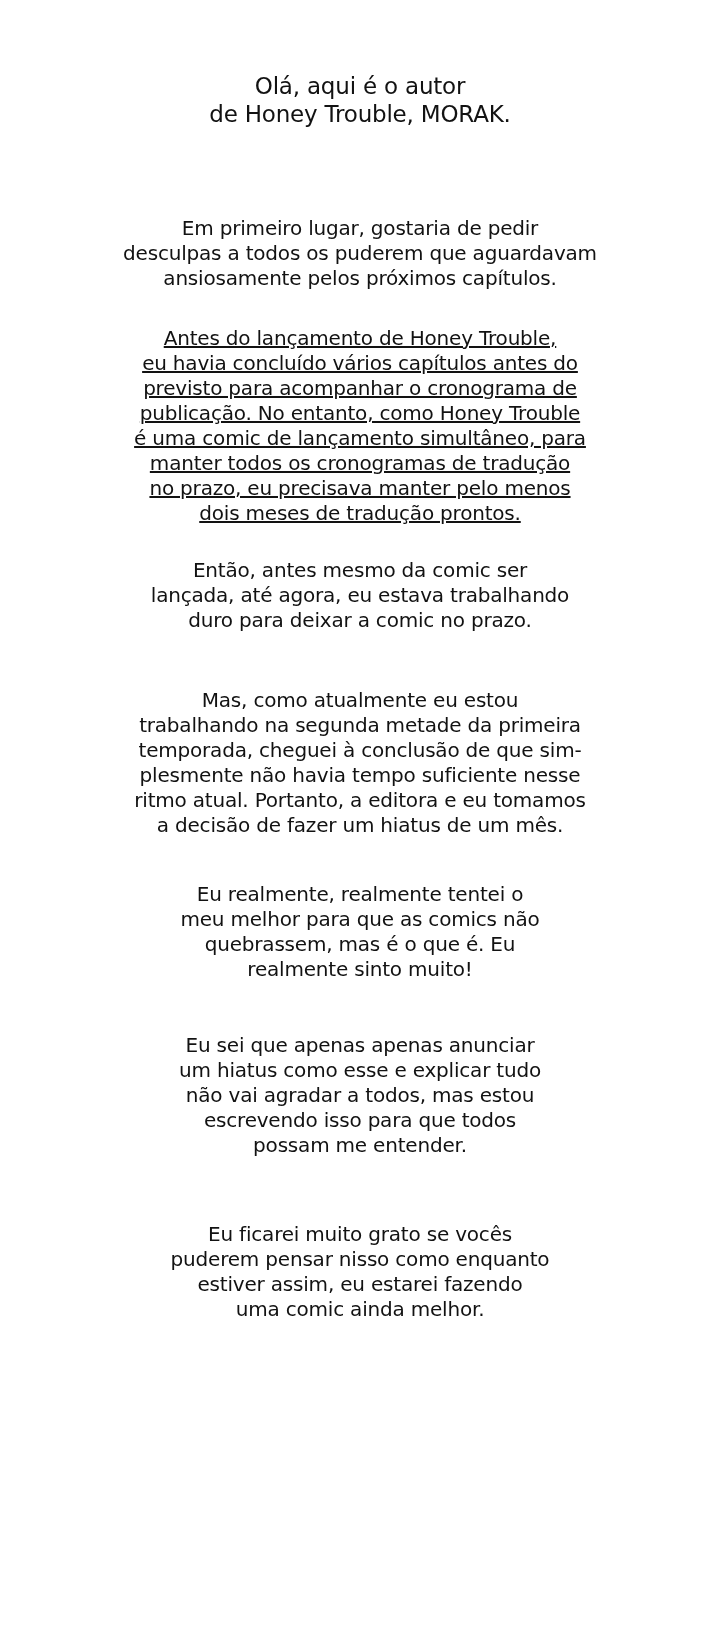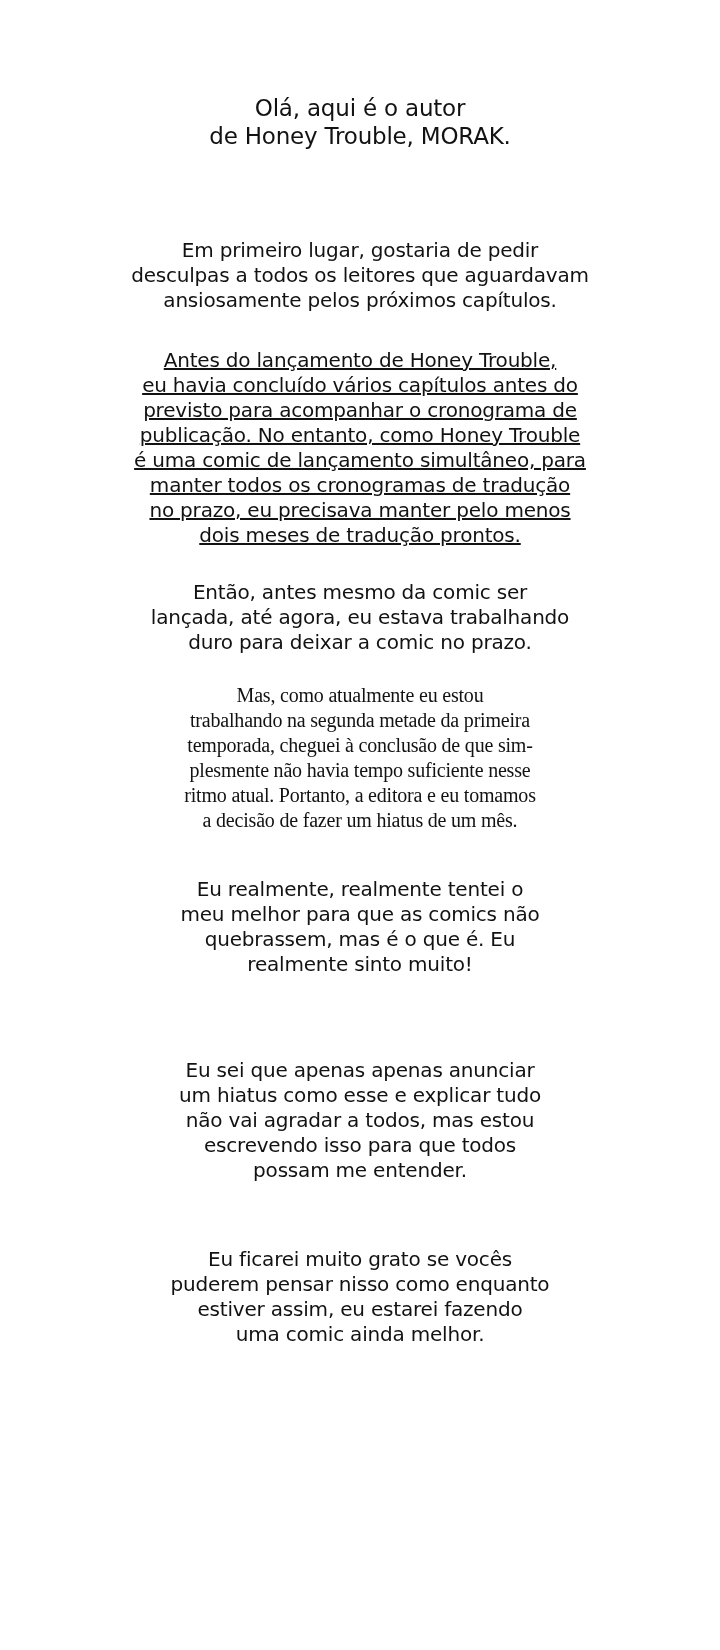--- a/index.html
+++ b/index.html
@@ -32,53 +32,53 @@
   }
   .title-para {
     font-size: 23px;
     line-height: 28px;
   }
 </style>
 </head>
 <body>
 
 <div class="page">
-  <p class="para title-para" style="padding-top: 94px;">Olá, aqui é o autor
+  <p class="para title-para" style="padding-top: 72px;">Olá, aqui é o autor
 de Honey Trouble, MORAK.</p>
 
   <p class="para" style="margin-top: 88px;">Em primeiro lugar, gostaria de pedir
-desculpas a todos os leitores que aguardavam
+desculpas a todos os puderem que aguardavam
 ansiosamente pelos próximos capítulos.</p>
 
   <p class="para" style="margin-top: 35px; text-decoration: underline;">Antes do lançamento de Honey Trouble,
 eu havia concluído vários capítulos antes do
 previsto para acompanhar o cronograma de
 publicação. No entanto, como Honey Trouble
 é uma comic de lançamento simultâneo, para
 manter todos os cronogramas de tradução
 no prazo, eu precisava manter pelo menos
 dois meses de tradução prontos.</p>
 
   <p class="para" style="margin-top: 32px;">Então, antes mesmo da comic ser
 lançada, até agora, eu estava trabalhando
 duro para deixar a comic no prazo.</p>
 
-  <p class="para" style="margin-top: 28px; font-family: Liberation Serif, serif;">Mas, como atualmente eu estou
+  <p class="para" style="margin-top: 55px;">Mas, como atualmente eu estou
 trabalhando na segunda metade da primeira
 temporada, cheguei à conclusão de que sim-
 plesmente não havia tempo suficiente nesse
 ritmo atual. Portanto, a editora e eu tomamos
 a decisão de fazer um hiatus de um mês.</p>
 
   <p class="para" style="margin-top: 44px;">Eu realmente, realmente tentei o
 meu melhor para que as comics não
 quebrassem, mas é o que é. Eu
 realmente sinto muito!</p>
 
-  <p class="para" style="margin-top: 81px;">Eu sei que apenas apenas anunciar
+  <p class="para" style="margin-top: 51px;">Eu sei que apenas apenas anunciar
 um hiatus como esse e explicar tudo
 não vai agradar a todos, mas estou
 escrevendo isso para que todos
 possam me entender.</p>
 
   <p class="para" style="margin-top: 64px;">Eu ficarei muito grato se vocês
 puderem pensar nisso como enquanto
 estiver assim, eu estarei fazendo
 uma comic ainda melhor.</p>
 </div>

